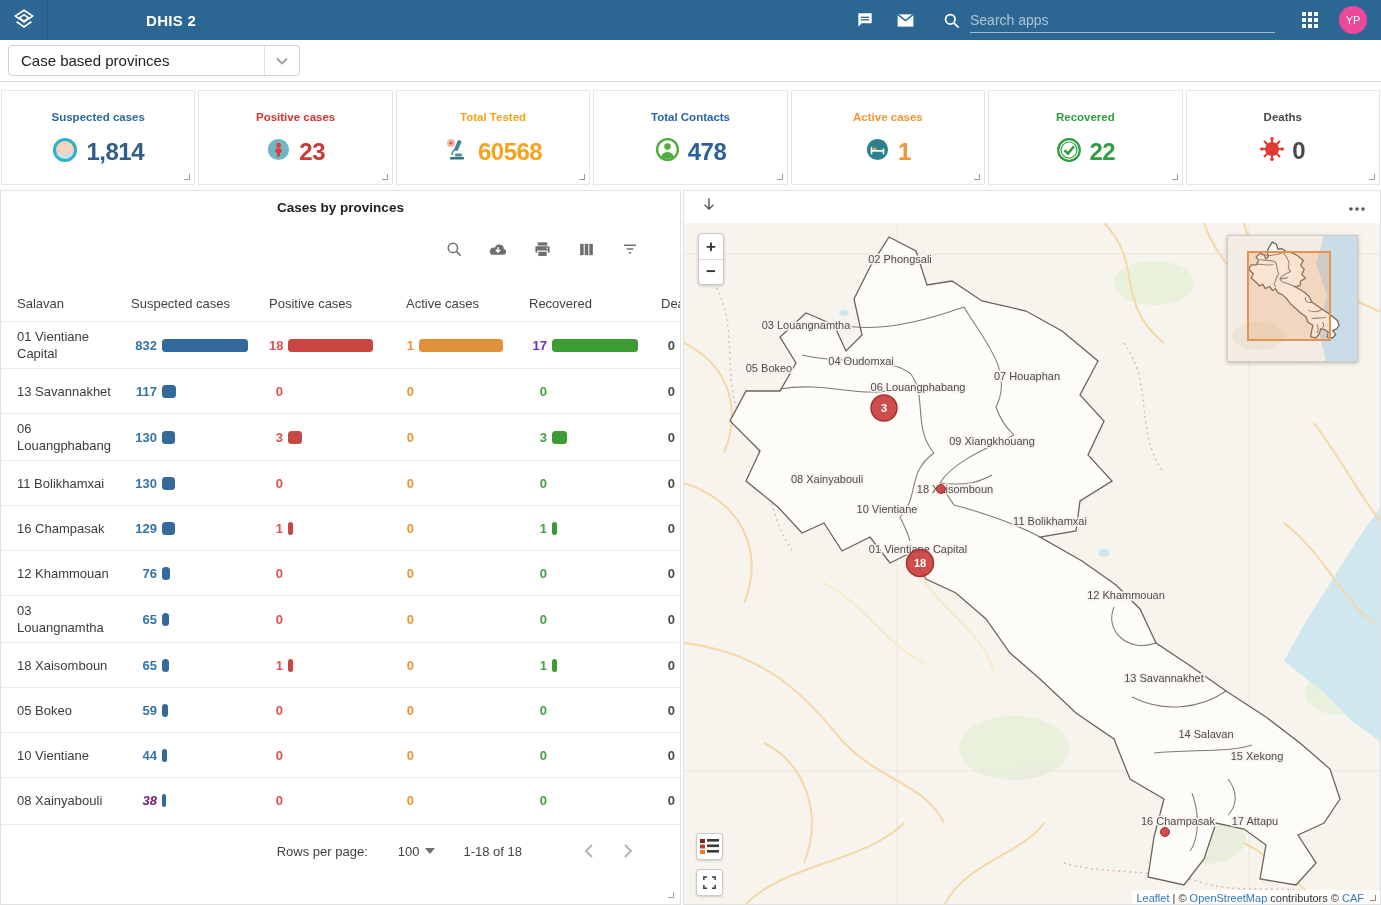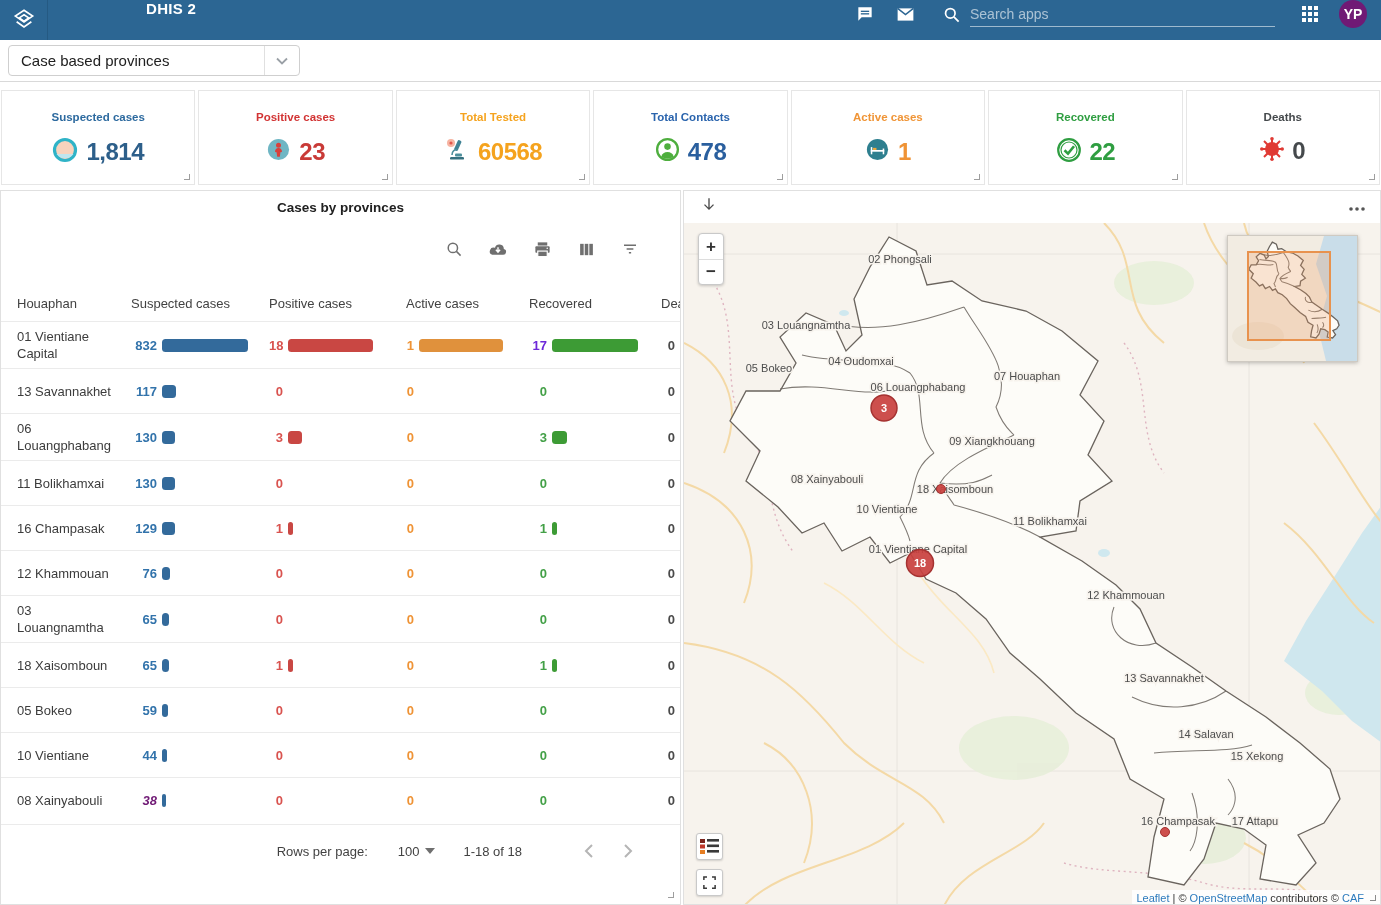--- a/index.html
+++ b/index.html
@@ -1,29 +1,29 @@
 <!DOCTYPE html>
 <html><head>
 <meta charset="utf-8">
 <style>
   * { margin:0; padding:0; box-sizing:border-box; }
   html,body { width:1381px; height:905px; overflow:hidden; background:#fff;
     font-family:"Liberation Sans","DejaVu Sans",sans-serif; }
 
   
-  .topbar { height:40px; background:#2c6693; display:flex; align-items:flex-start; color:#fff; position:relative; }
+  .topbar { height:40px; background:#2c6693; display:flex; align-items:center; color:#fff; position:relative; }
   .logo-box { width:48px; height:40px; display:flex; align-items:center; justify-content:center; border-right:1px solid #255a83; cursor:pointer; }
   .app-title { font-size:15px; font-weight:bold; margin-left:98px; letter-spacing:.3px; }
   .topbar-right { position:absolute; right:14px; display:flex; align-items:center; gap:18px; }
   .tb-icon { width:22px; height:22px; display:flex; align-items:center; justify-content:center; cursor:pointer; }
   .search-wrap { display:flex; align-items:center; gap:8px; margin:0 6px; }
   .search-underline { display:flex; align-items:center; border-bottom:1px solid rgba(255,255,255,.55); width:305px; height:26px; }
   .search-underline input { background:transparent; border:none; outline:none; color:#fff; font-size:14px; width:100%; font-family:inherit; }
   .search-underline input::placeholder { color:rgba(255,255,255,.6); }
-  .avatar { width:28px; height:28px; border-radius:50%; background:#701a75; color:#fff; font-size:14px; font-weight:bold; display:flex; align-items:center; justify-content:center; cursor:pointer; }
+  .avatar { width:28px; height:28px; border-radius:50%; background:#ec4899; color:#fff; font-size:11px; font-weight:normal; display:flex; align-items:center; justify-content:center; cursor:pointer; }
 
   
   .dash-bar { height:42px; background:#fff; border-bottom:1px solid #d9d9d9; display:flex; align-items:center; padding-left:8px; }
   .dash-select { width:292px; height:31px; border:1px solid #cfcfcf; border-radius:4px; display:flex; align-items:center; background:#fff; cursor:pointer; }
   .dash-select .sel-label { flex:1; padding:0 12px; font-size:15px; color:#212121; }
   .dash-select .sel-div { width:1px; height:29px; background:#e0e0e0; }
   .dash-select .sel-caret { width:34px; display:flex; align-items:center; justify-content:center; }
 
   
   .cards-row { display:grid; grid-template-columns:repeat(7,1fr); gap:3px; padding:8px 1px 0 1px; }
@@ -285,21 +285,21 @@
           </svg>
       </span>
       <span class="tt-icon">
         <svg width="18" height="18" viewBox="0 0 24 24" fill="none" stroke="#6f6f6f" stroke-width="2">
             <path d="M4 7h16M7.5 12h9M10.5 17h3"></path>
           </svg>
       </span>
     </div>
     <div class="dtable" id="dtable">
         <div class="drow head">
-          <div class="hcell">Houaphan</div>
+          <div class="hcell">Salavan</div>
           <div class="hcell">Suspected cases</div>
           <div class="hcell">Positive cases</div>
           <div class="hcell">Active cases</div>
           <div class="hcell">Recovered</div>
           <div class="hcell">Deaths</div>
         </div>
         <div class="drow">
           <div class="pcell">01 Vientiane Capital</div>
           <div class="vcell">
             <span class="val" style="color: rgb(50, 115, 171); min-width: 26px;">832</span>

